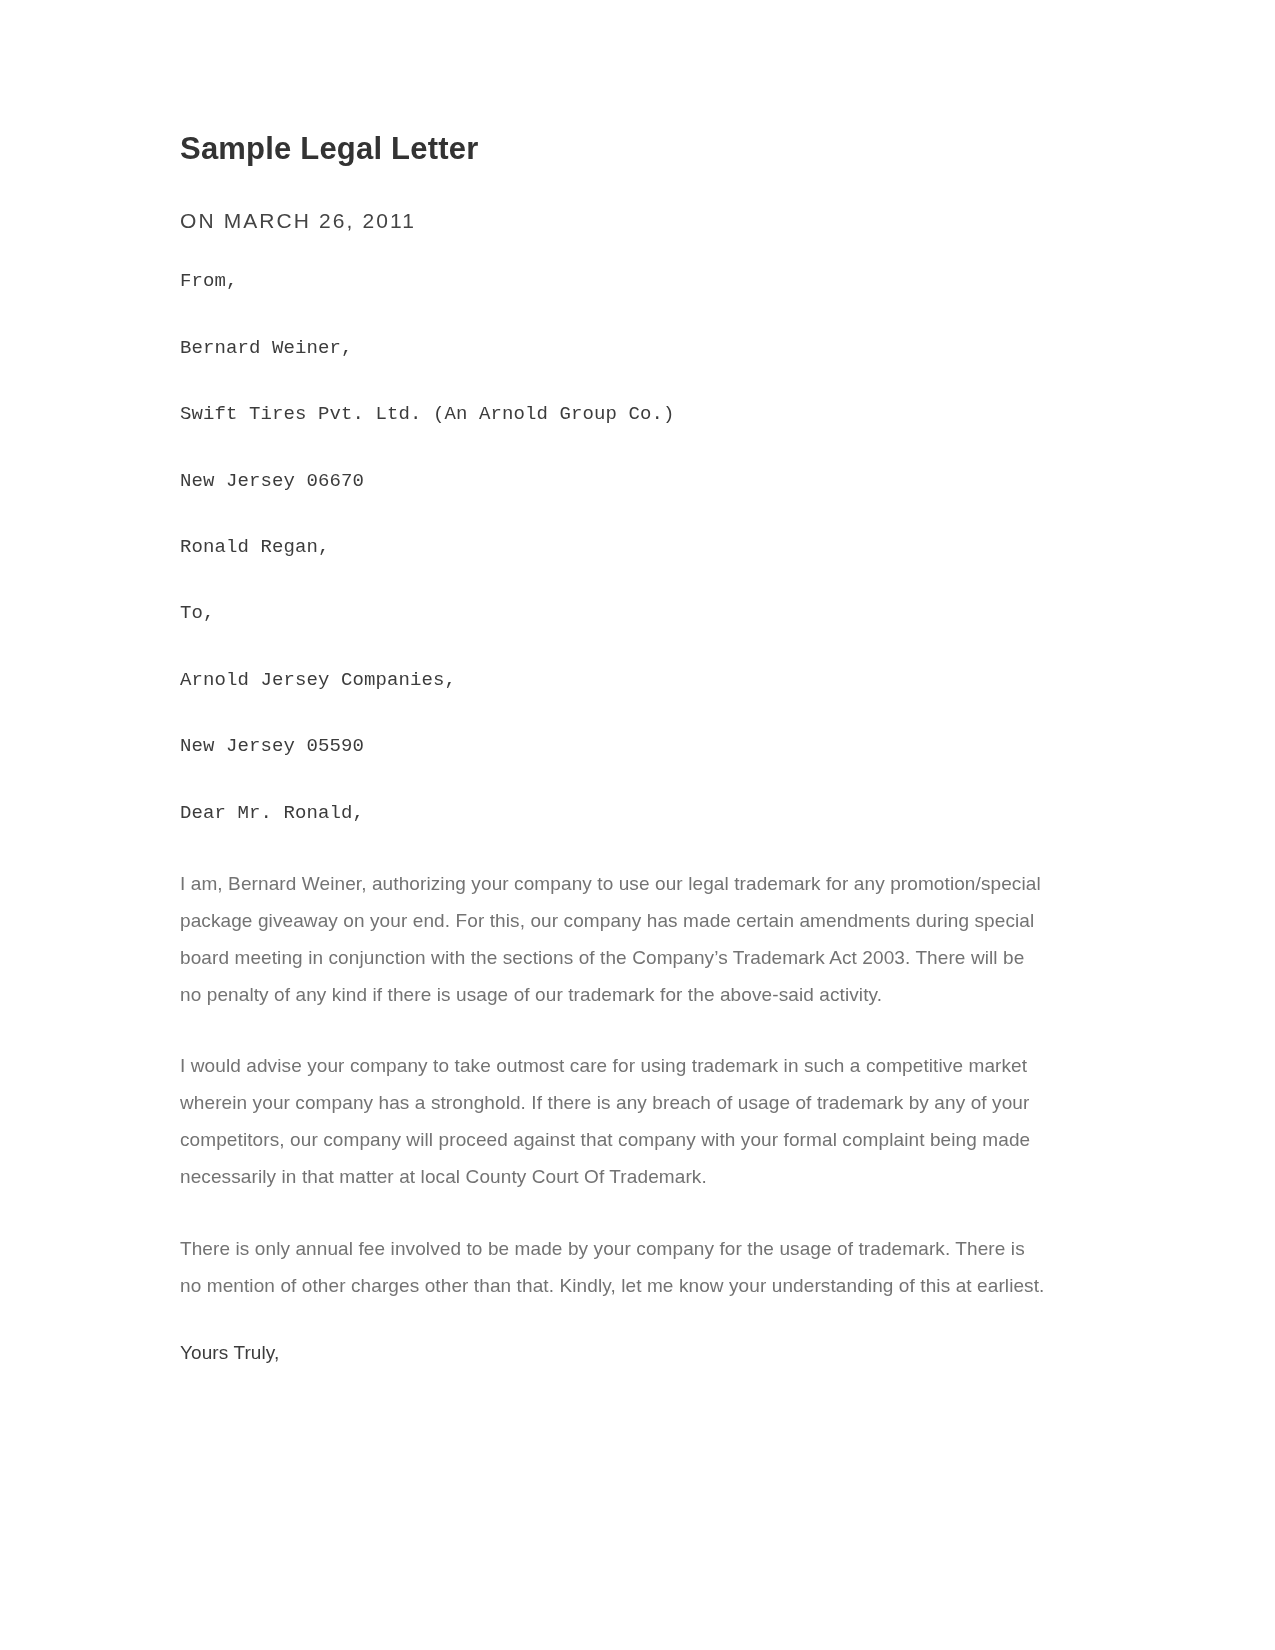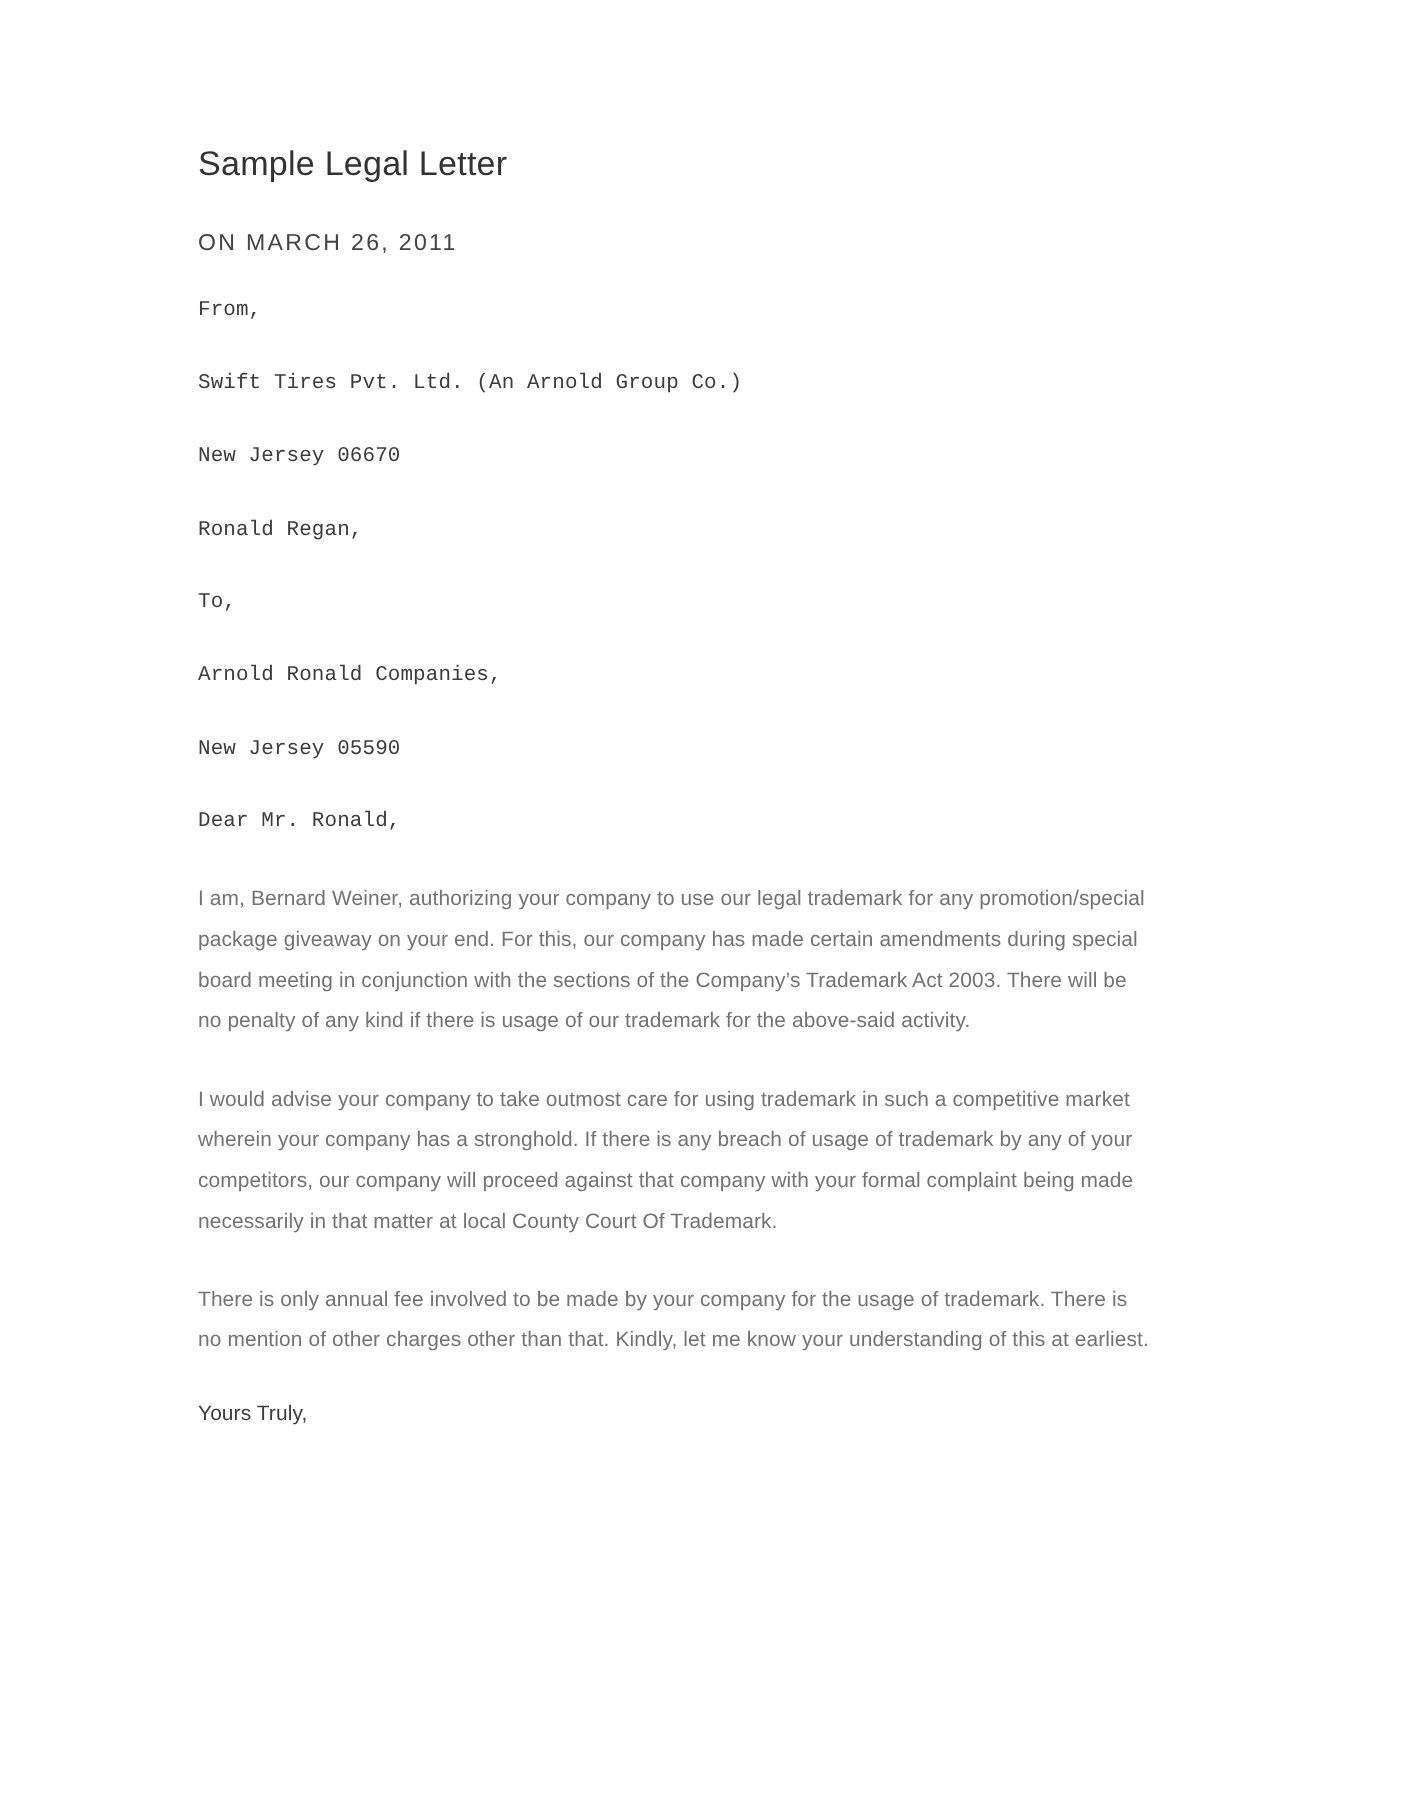--- a/index.html
+++ b/index.html
@@ -17,21 +17,21 @@
   .page {
     position: relative;
     width: 1275px;
     height: 1650px;
     box-sizing: border-box;
     padding: 130px 180px 0 180px;
     background: #ffffff;
   }
   .doc-title {
     font-size: 31px;
-    font-weight: 400;
+    font-weight: 700;
     color: #333333;
     letter-spacing: 0.2px;
     margin: 0 0 0 0;
     line-height: 1.2;
   }
   .doc-date {
     margin-top: 42px;
     font-size: 21px;
     letter-spacing: 2.1px;
     color: #444444;
@@ -70,26 +70,27 @@
 
 <div class="page">
 
   <h1 class="doc-title">Sample Legal Letter</h1>
 
   <div class="doc-date">ON MARCH 26, 2011</div>
 
   <div class="letter-body">
 
     <p class="line">From,</p>
+    <p class="line">Bernard Weiner,</p>
     <p class="line">Swift Tires Pvt. Ltd. (An Arnold Group Co.)</p>
     <p class="line">New Jersey 06670</p>
 
     <p class="line">Ronald Regan,</p>
     <p class="line">To,</p>
-    <p class="line">Arnold Ronald Companies,</p>
+    <p class="line">Arnold Jersey Companies,</p>
     <p class="line">New Jersey 05590</p>
 
     <p class="line">Dear Mr. Ronald,</p>
 
     <p class="para">I am, Bernard Weiner, authorizing your company to use our legal trademark for any promotion/special package giveaway on your end. For this, our company has made certain amendments during special board meeting in conjunction with the sections of the Company’s Trademark Act 2003. There will be no penalty of any kind if there is usage of our trademark for the above-said activity.</p>
     <p class="para">I would advise your company to take outmost care for using trademark in such a competitive market wherein your company has a stronghold. If there is any breach of usage of trademark by any of your competitors, our company will proceed against that company with your formal complaint being made necessarily in that matter at local County Court Of Trademark.</p>
     <p class="para">There is only annual fee involved to be made by your company for the usage of trademark. There is no mention of other charges other than that. Kindly, let me know your understanding of this at earliest.</p>
 
     <p class="sign-off">Yours Truly,</p>
 

